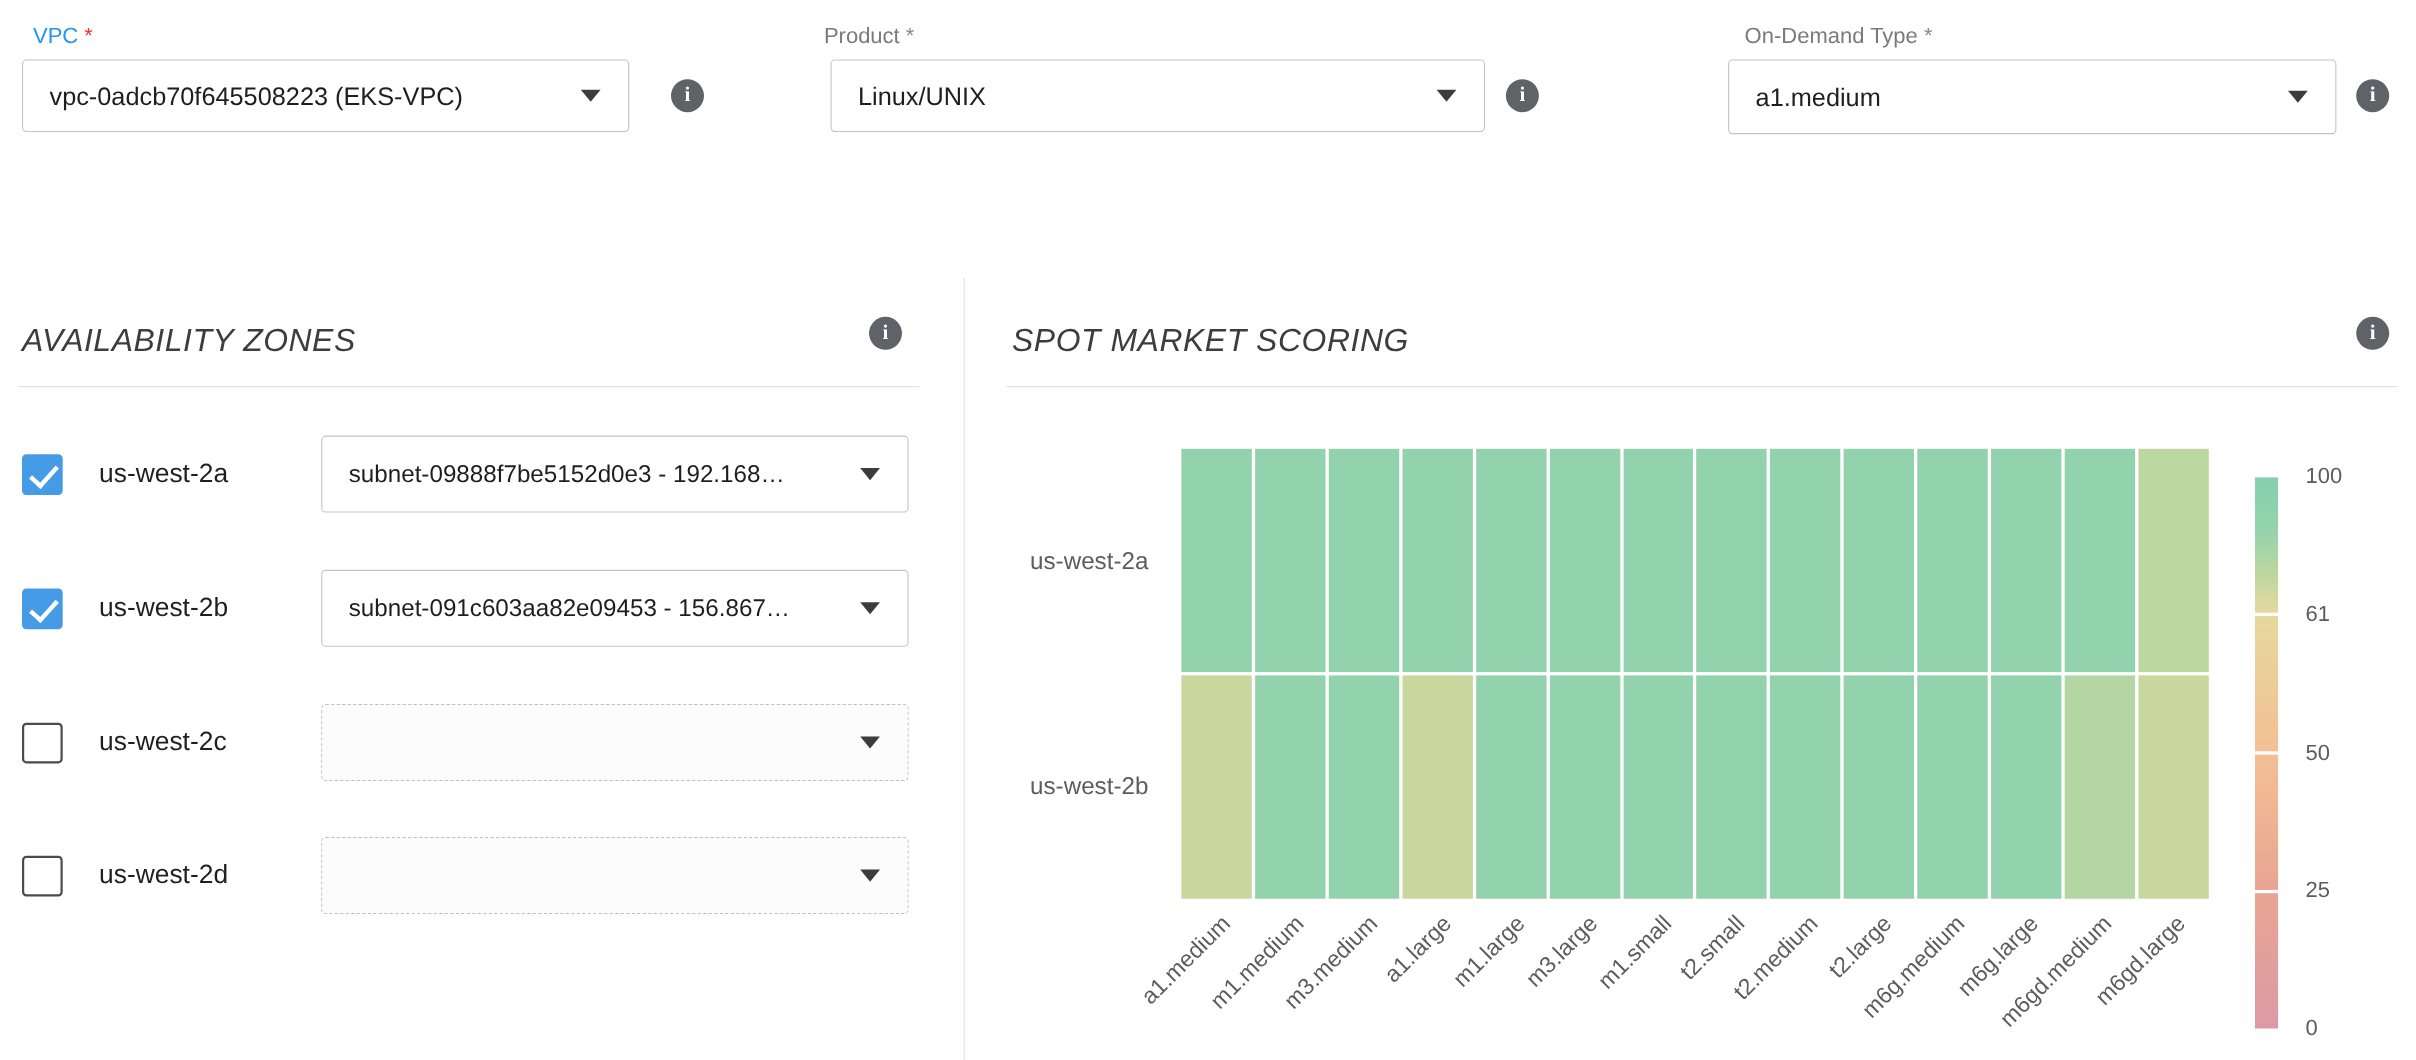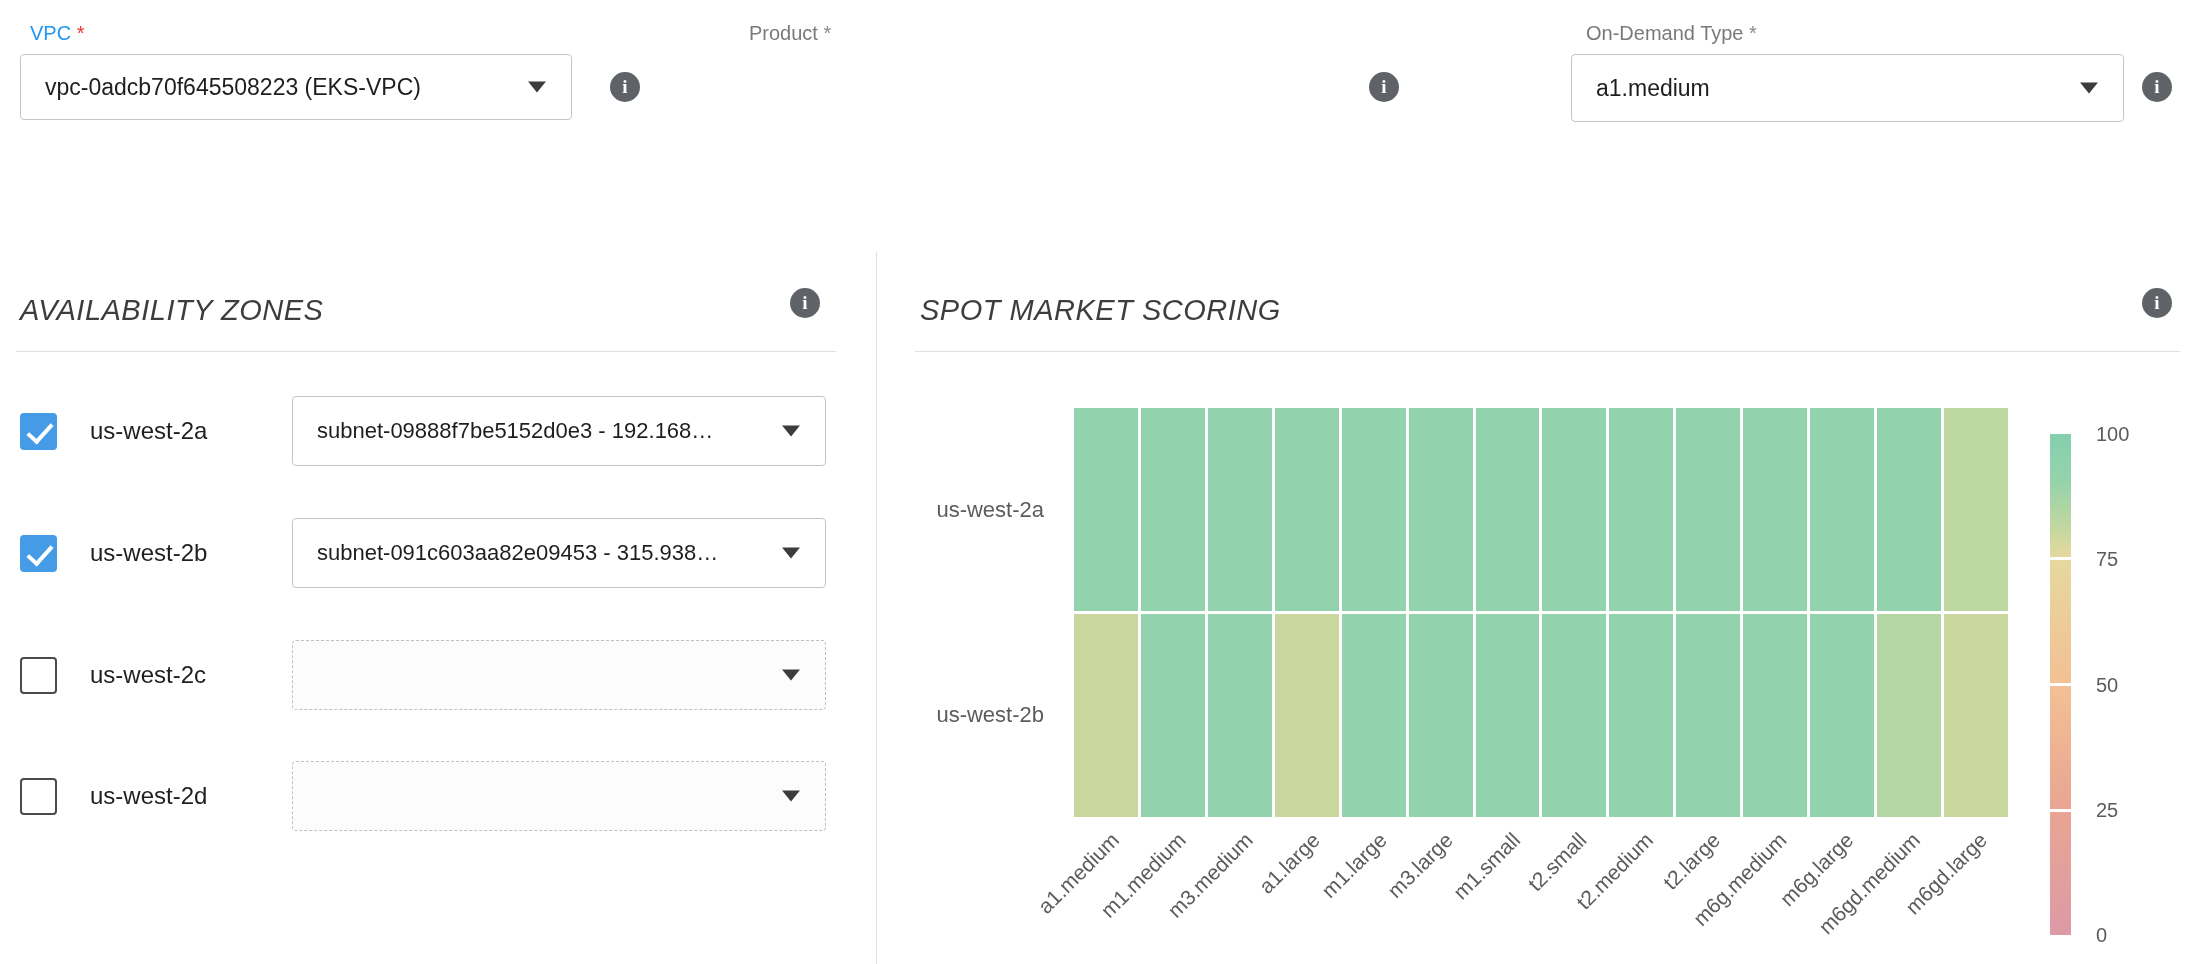--- a/index.html
+++ b/index.html
@@ -79,20 +79,24 @@
   </div>
   <div class="select" style="left:20px;top:54px;width:552px;height:66px;">
     <span class="select-value">vpc-0adcb70f645508223 (EKS-VPC)</span>
     <span class="caret"></span>
   </div>
   <div class="info-icon" style="left:610px;top:72px;">i</div>
 
   <div class="field-label" style="left:749px;top:22px;">
     <span>Product</span>
     <span class="req-gray">*</span>
+  </div>
+  <div class="select" style="left:755px;top:54px;width:595px;height:66px;">
+    <span class="select-value">Linux/UNIX</span>
+    <span class="caret"></span>
   </div>
   <div class="info-icon" style="left:1369px;top:72px;">i</div>
 
   <div class="field-label" style="left:1554px;top:22px;margin-left:32px;">
     <span>On-Demand Type</span>
     <span class="req-gray">*</span>
   </div>
   <div class="select" style="left:1571px;top:54px;width:553px;height:68px;">
     <span class="select-value">a1.medium</span>
     <span class="caret"></span>
@@ -110,21 +114,21 @@
         <div class="zone-label">us-west-2a</div>
         <div class="select subnet-select">
           <span class="select-value">subnet-09888f7be5152d0e3 - 192.168…</span>
           <span class="caret"></span>
         </div>
       </div>
       <div class="az-row" style="top: 518px;">
         <div class="checkbox checked"></div>
         <div class="zone-label">us-west-2b</div>
         <div class="select subnet-select">
-          <span class="select-value">subnet-091c603aa82e09453 - 315.938…</span>
+          <span class="select-value">subnet-091c603aa82e09453 - 156.867…</span>
           <span class="caret"></span>
         </div>
       </div>
       <div class="az-row" style="top: 640px;">
         <div class="checkbox"></div>
         <div class="zone-label">us-west-2c</div>
         <div class="select subnet-select empty">
           <span class="select-value"></span>
           <span class="caret"></span>
         </div>
@@ -222,19 +226,19 @@
       </div>
     </div>
   <div class="hm-colorbar">
       <div class="cb-seg" style="background: linear-gradient(rgb(133, 207, 174) 0%, rgb(138, 208, 173) 12.5%, rgb(143, 210, 172) 25%, rgb(148, 211, 171) 37.5%, rgb(162, 212, 168) 50%, rgb(177, 214, 163) 62.5%, rgb(193, 215, 160) 75%, rgb(212, 216, 159) 87.5%, rgb(230, 216, 158) 100%);"></div>
       <div class="cb-seg" style="background: linear-gradient(rgb(230, 216, 158) 0%, rgb(232, 213, 157) 12.5%, rgb(233, 210, 156) 25%, rgb(235, 207, 154) 37.5%, rgb(236, 204, 153) 50%, rgb(238, 201, 152) 62.5%, rgb(239, 198, 151) 75%, rgb(241, 195, 149) 87.5%, rgb(242, 192, 148) 100%);"></div>
       <div class="cb-seg" style="background: linear-gradient(rgb(242, 192, 148) 0%, rgb(241, 189, 148) 12.5%, rgb(240, 185, 148) 25%, rgb(239, 182, 147) 37.5%, rgb(238, 178, 147) 50%, rgb(236, 175, 147) 62.5%, rgb(235, 171, 147) 75%, rgb(234, 168, 146) 87.5%, rgb(233, 164, 146) 100%);"></div>
       <div class="cb-seg" style="background: linear-gradient(rgb(233, 164, 146) 0%, rgb(231, 163, 149) 12.5%, rgb(230, 162, 151) 25%, rgb(228, 160, 154) 37.5%, rgb(227, 159, 156) 50%, rgb(225, 158, 159) 62.5%, rgb(223, 157, 161) 75%, rgb(222, 155, 164) 87.5%, rgb(220, 154, 166) 100%);"></div>
     </div>
   <div class="hm-cbticks">
       <span class="hm-cbtick" style="top: 0%;">100</span>
-      <span class="hm-cbtick" style="top: 25%;">75</span>
+      <span class="hm-cbtick" style="top: 25%;">61</span>
       <span class="hm-cbtick" style="top: 50%;">50</span>
       <span class="hm-cbtick" style="top: 75%;">25</span>
       <span class="hm-cbtick" style="top: 100%;">0</span>
     </div>
 
 </div>
 
 </body></html>

